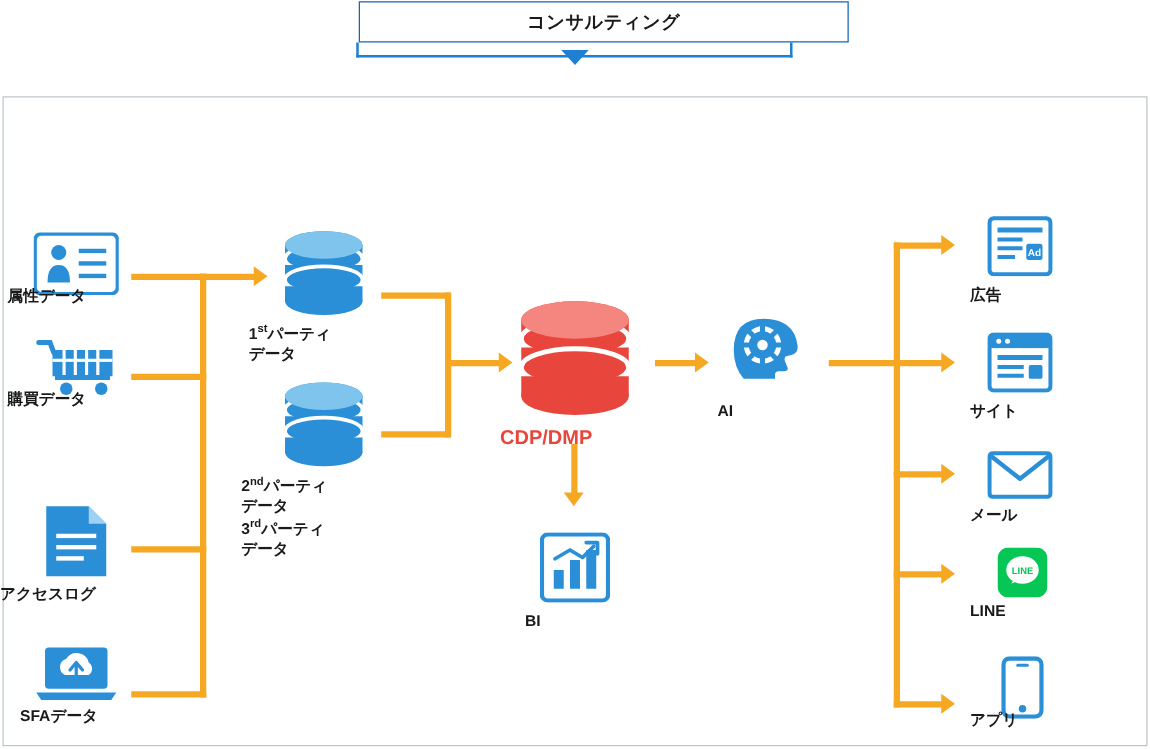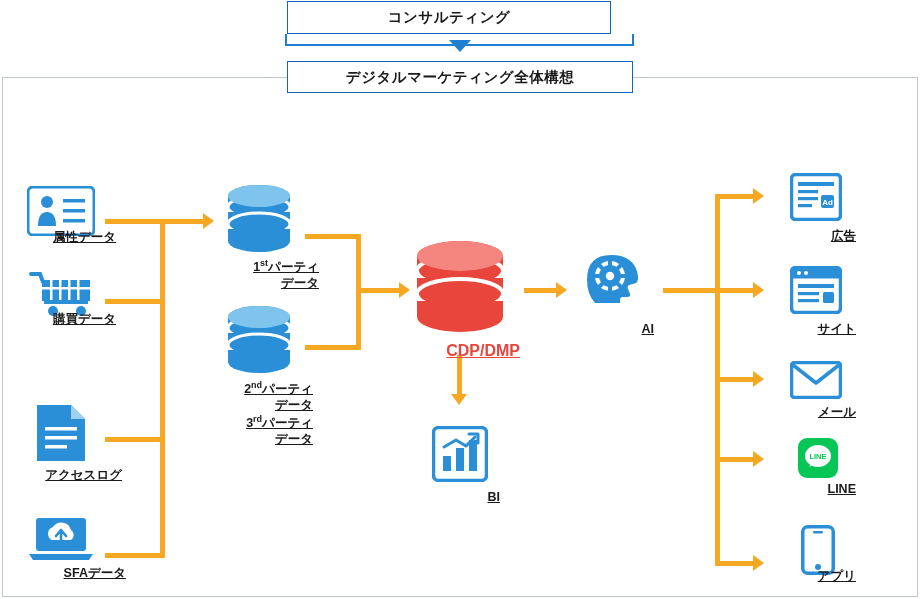--- a/index.html
+++ b/index.html
@@ -47,24 +47,23 @@
     letter-spacing:.5px;
     white-space:nowrap;
   }
 
   
   .lbl{
     position:absolute;
     font-size:12.5px;
     font-weight:bold;
     color:#1a1a1a;
-    text-align:right;
+    text-align:left;
     white-space:nowrap;
     line-height:1.25;
-    text-decoration:underline;
   }
   .lbl-multi{white-space:normal;line-height:1.3;}
   .lbl-red{color:#e8453c;font-size:16px;}
   .sup{font-size:9px;vertical-align:super;}
 
   
   .icon{position:absolute;}
 
   
   .ar{position:absolute;background:#f7a823;}
@@ -80,32 +79,29 @@
     border-left:8px solid transparent;
     border-right:8px solid transparent;
     border-top:11px solid #f7a823;
   }
 </style>
 </head>
 <body>
 
 <div class="stage">
 
-  <div class="topbox abs" style="left:287px;top:1px;width:324px;height:33px;">
+  <div class="topbox abs" style="left:287px;top:1px;width:392px;height:33px;">
     <span>コンサルティング</span>
   </div>
 
   <div class="abs" style="left:285px;top:34px;width:2px;height:12px;background:#1f7fd0;"></div>
   <div class="abs" style="left:632px;top:34px;width:2px;height:12px;background:#1f7fd0;"></div>
   <div class="abs" style="left:285px;top:44px;width:349px;height:2px;background:#1f7fd0;"></div>
   <div class="abs tri-down" style="left:449px;top:40px;"></div>
 
-  <div class="topbox abs" style="left:287px;top:61px;width:346px;height:32px;background:#fff;z-index:5;">
-    <span>デジタルマーケティング全体構想</span>
-  </div>
 
   <div class="frame abs" style="left:2px;top:77px;width:916px;height:520px;"></div>
 
 
   <div class="ar" style="left:105px;top:219px;width:60px;height:5px;"></div>
   <div class="ar" style="left:105px;top:299px;width:60px;height:5px;"></div>
   <div class="ar" style="left:105px;top:437px;width:60px;height:5px;"></div>
   <div class="ar" style="left:105px;top:553px;width:60px;height:5px;"></div>
 
   <div class="ar" style="left:160px;top:219px;width:5px;height:339px;"></div>

